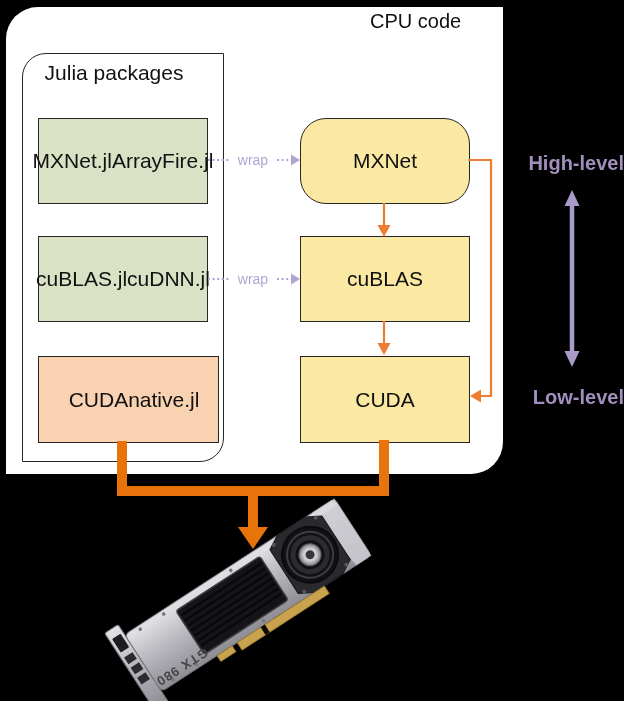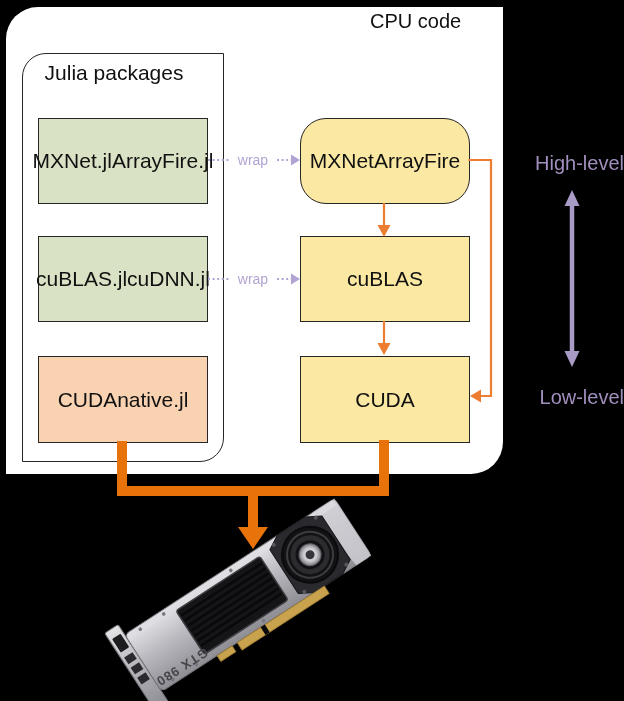--- a/index.html
+++ b/index.html
@@ -32,34 +32,34 @@
     display:flex; flex-direction:row; justify-content:center; align-items:center;
     border:1.6px solid var(--c-box_border,#262626);
     font-size:21px; line-height:28px; color:var(--c-text,#111);
     text-align:center; z-index:3;
   }
   .green  { background:var(--c-green_fill,#d9e2c5); }
   .yellow { background:var(--c-yellow_fill,#fbe8a3); }
   .salmon { background:var(--c-salmon_fill,#f9d2b2); }
   .g1 { left:38px;  top:118px; height:84px; }
   .g2 { left:38px;  top:236px; height:84px; }
-  .g3 { left:38px;  top:356px; height:85px; }
+  .g3 { left:38px;  top:356px; height:85px;padding-left:11px; }
   .y1 { left:300px; top:118px; height:84px;border-radius:26px; }
   .y2 { left:300px; top:236px; height:84px; }
   .y3 { left:300px; top:356px; height:85px; }
   .wrap-label {
     position:absolute; width:46px; height:18px; line-height:18px; left:230px;
     text-align:center; font-size:14px;
     color:var(--c-purple_wrap,#b2a4d2); background:var(--c-panel,#fff);
     z-index:6;
   }
   .w1 { top:151px; } .w2 { top:270px; }
   .side-label {
     position:absolute; left:518px; width:106px; text-align:right;
-    font-size:20px; font-weight:normal; color:var(--c-purple_label,#a18fbe);
+    font-size:20px; font-weight:bold; color:var(--c-purple_label,#a18fbe);
     z-index:2;
   }
   .hl { top:152px; } .ll { top:386px; }
   svg.overlay { position:absolute; left:0; top:0; z-index:5; pointer-events:none; }
   svg.gpu { position:absolute; left:95px; top:495px; z-index:2; overflow:visible; }
   .o-line  { stroke:var(--c-orange,#ed7d31); stroke-width:2.2; fill:none; }
   .o-head  { fill:var(--c-orange,#ed7d31); }
   .ot-line { stroke:var(--c-orange_thick,#e8730a); stroke-width:10; fill:none; }
   .ot-head { fill:var(--c-orange_thick,#e8730a); }
   .p-line  { stroke:var(--c-purple_arrow,#a89bc6); stroke-width:4.5; fill:none; }
@@ -85,21 +85,20 @@
   <div class="node green g2">
     <div>cuBLAS.jl</div>
     <div>cuDNN.jl</div>
   </div>
   <div class="node salmon g3">
     <div>CUDAnative.jl</div>
   </div>
 
   <div class="node yellow y1">
     <div>MXNet</div>
-    <div>ArrayFire</div>
   </div>
   <div class="node yellow y2">
     <div>cuBLAS</div>
   </div>
   <div class="node yellow y3">
     <div>CUDA</div>
   </div>
 
   <span class="wrap-label w1">wrap</span>
   <span class="wrap-label w2">wrap</span>

